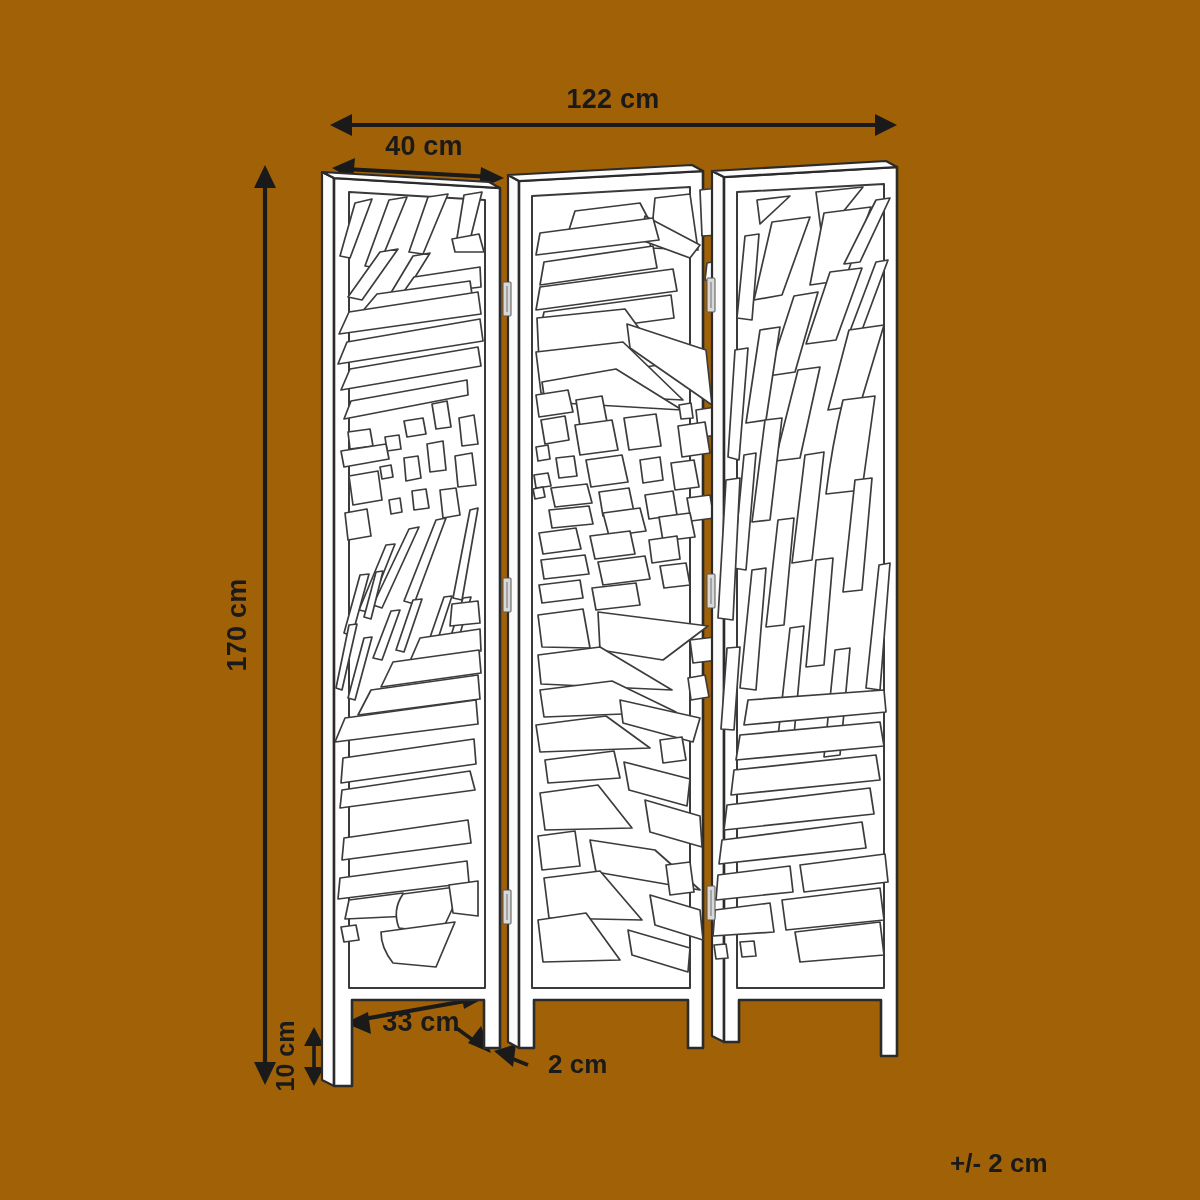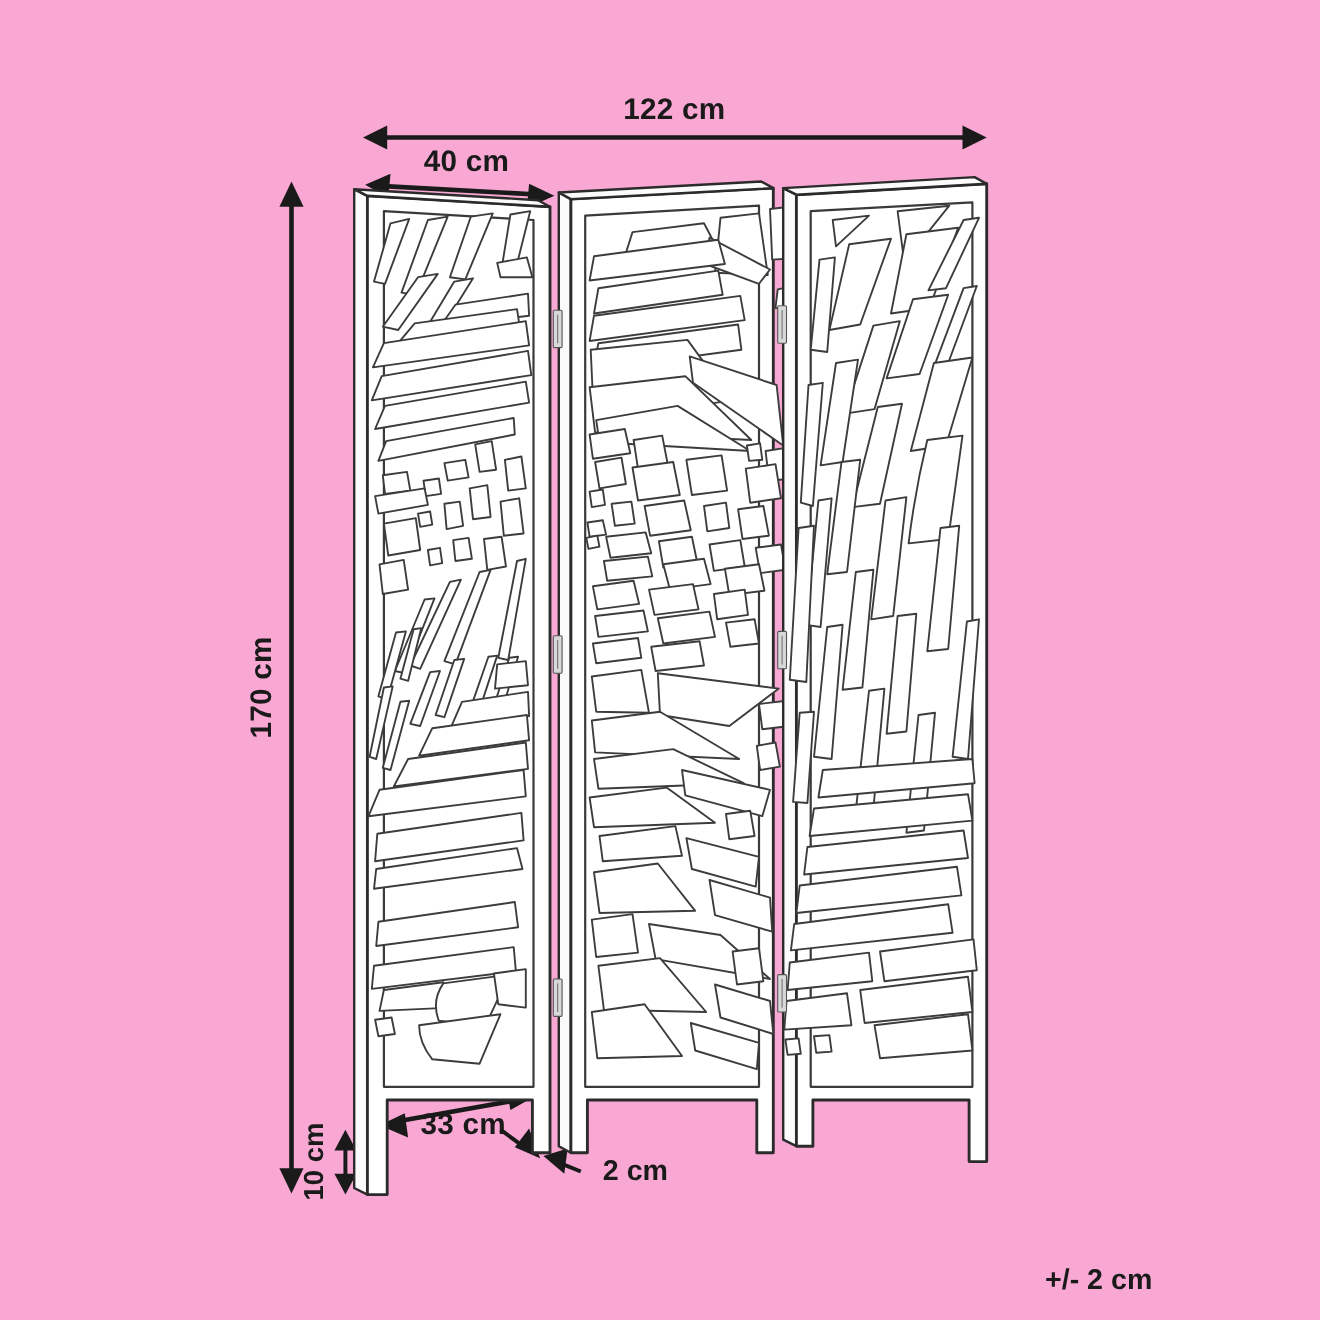--- a/index.html
+++ b/index.html
@@ -8,21 +8,21 @@
     padding: 0;
     background: #ffffff;
   }
   body {
     font-family: "Liberation Sans", sans-serif;
   }
   #canvas-wrap {
     position: relative;
     width: 1200px;
     height: 1200px;
-    background: #f9a8d4;
+    background: #a16207;
     overflow: hidden;
   }
   svg#drawing {
     position: absolute;
     left: 0;
     top: 0;
     width: 1200px;
     height: 1200px;
     display: block;
   }

